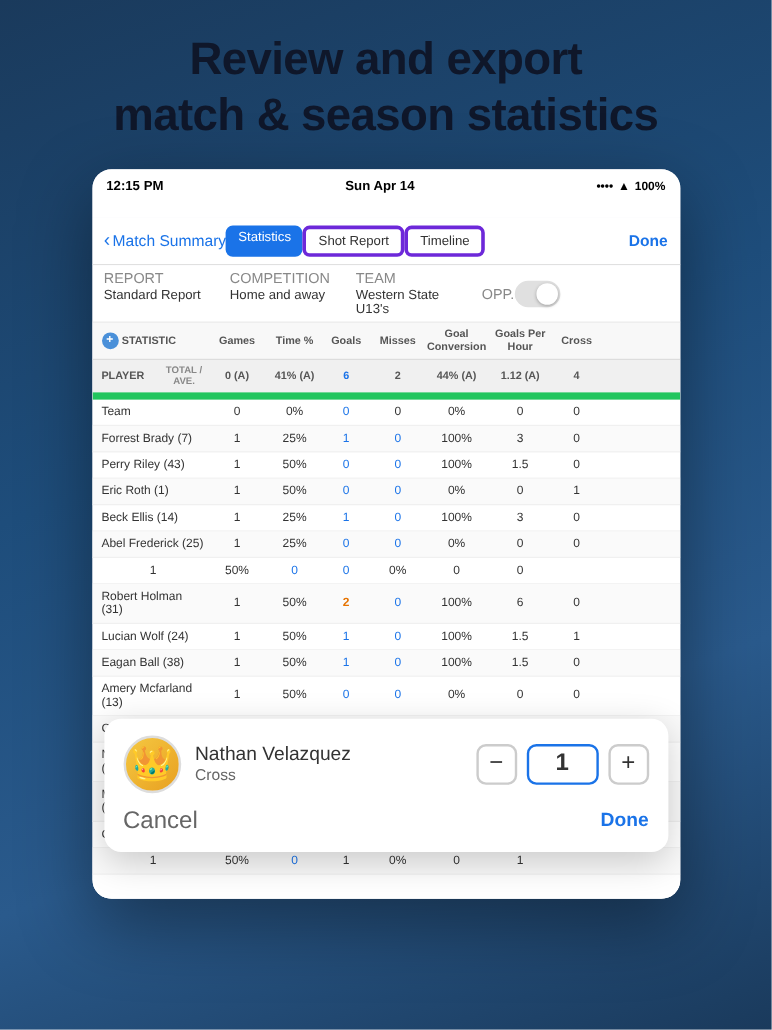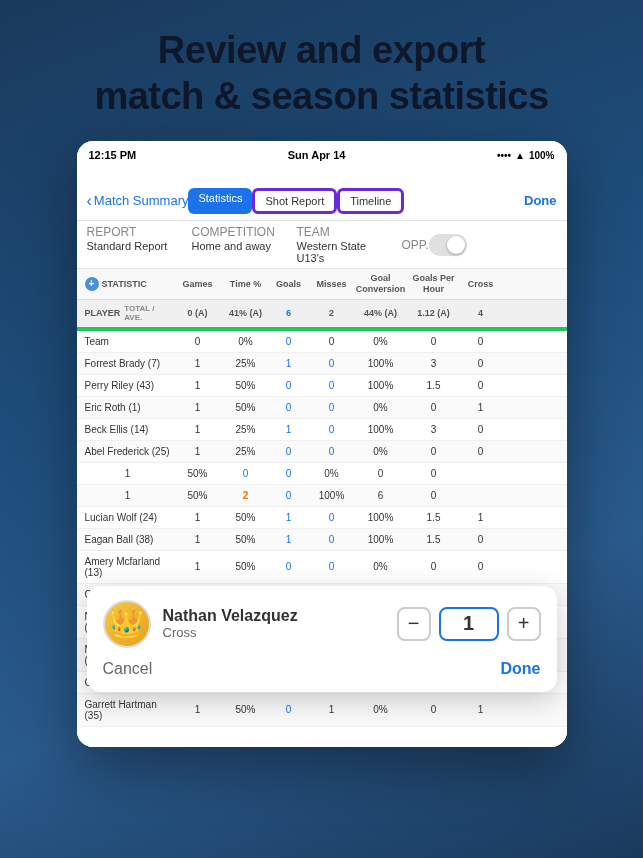--- a/index.html
+++ b/index.html
@@ -184,21 +184,21 @@
       justify-content: center;
       color: white;
       font-size: 10px;
       font-weight: 700;
     }
 
     .table-subheader {
       display: grid;
       grid-template-columns: 90px 50px 46px 40px 46px 52px 54px 40px;
       background: #f0f0f0;
-      border-bottom: 4px solid #22c55e;
+      border-bottom: 6px solid #22c55e;
       padding: 0 6px;
     }
 
     .table-row {
       display: grid;
       grid-template-columns: 90px 50px 46px 40px 46px 52px 54px 40px;
       border-bottom: 1px solid #f0f0f0;
       padding: 0 6px;
     }
     .table-row.alt {
@@ -251,21 +251,21 @@
       align-items: center;
       justify-content: center;
       font-size: 28px;
       border: 2px solid #ddd;
     }
     .popup-name-section {
       flex: 1;
     }
     .popup-name {
       font-size: 16px;
-      font-weight: 700;
+      font-weight: 400;
       color: #333;
     }
     .popup-stat-label {
       font-size: 13px;
       color: #666;
     }
     .popup-controls {
       display: flex;
       align-items: center;
       gap: 8px;
@@ -296,21 +296,21 @@
       font-weight: 600;
       color: #333;
     }
     .popup-footer {
       display: flex;
       justify-content: space-between;
       align-items: center;
       margin-top: 12px;
     }
     .popup-cancel {
-      font-size: 16px;
+      font-size: 20px;
       color: #666;
       cursor: pointer;
     }
     .popup-done {
       font-size: 16px;
       color: #1a73e8;
       font-weight: 600;
       cursor: pointer;
     }
   </style>
@@ -382,21 +382,21 @@
       <div class="th-cell">Goals</div>
       <div class="th-cell">Misses</div>
       <div class="th-cell">Goal Conversion</div>
       <div class="th-cell">Goals Per Hour</div>
       <div class="th-cell">Cross</div>
     </div>
 
     <div class="table-subheader">
       <div class="th-cell left">
         <span style="font-size:9px;font-weight:600;color:#555;">PLAYER</span>
-        <span style="margin-left:4px;font-size:8px;color:#888;">TOTAL / AVE.</span>
+        <span style="margin-left:16px;font-size:8px;color:#888;text-align:center;">TOTAL / AVE.</span>
       </div>
       <div class="th-cell">0 (A)</div>
       <div class="th-cell">41% (A)</div>
       <div class="th-cell" style="color:#1a73e8;">6</div>
       <div class="th-cell">2</div>
       <div class="th-cell">44% (A)</div>
       <div class="th-cell">1.12 (A)</div>
       <div class="th-cell">4</div>
     </div>
 
@@ -470,20 +470,21 @@
       <div class="td-cell">1</div>
       <div class="td-cell">50%</div>
       <div class="td-cell blue">0</div>
       <div class="td-cell blue">0</div>
       <div class="td-cell">0%</div>
       <div class="td-cell">0</div>
       <div class="td-cell">0</div>
     </div>
 
     <div class="table-row alt">
+      <div class="td-cell left">Robert Holman (31)</div>
       <div class="td-cell">1</div>
       <div class="td-cell">50%</div>
       <div class="td-cell orange">2</div>
       <div class="td-cell blue">0</div>
       <div class="td-cell">100%</div>
       <div class="td-cell">6</div>
       <div class="td-cell">0</div>
     </div>
 
     <div class="table-row">
@@ -578,21 +579,20 @@
       <div class="td-cell left">Charles Bauer (14)</div>
       <div class="td-cell">1</div>
       <div class="td-cell">50%</div>
       <div class="td-cell blue">0</div>
       <div class="td-cell blue">0</div>
       <div class="td-cell">100%</div>
       <div class="td-cell">1.5</div>
       <div class="td-cell">0</div>
     </div>
     <div class="table-row alt">
-      <div class="td-cell left">Garrett Hartman (35)</div>
       <div class="td-cell">1</div>
       <div class="td-cell">50%</div>
       <div class="td-cell blue">0</div>
       <div class="td-cell">1</div>
       <div class="td-cell">0%</div>
       <div class="td-cell">0</div>
       <div class="td-cell">1</div>
     </div>
 
     <div style="height:20px;background:white;"></div>

